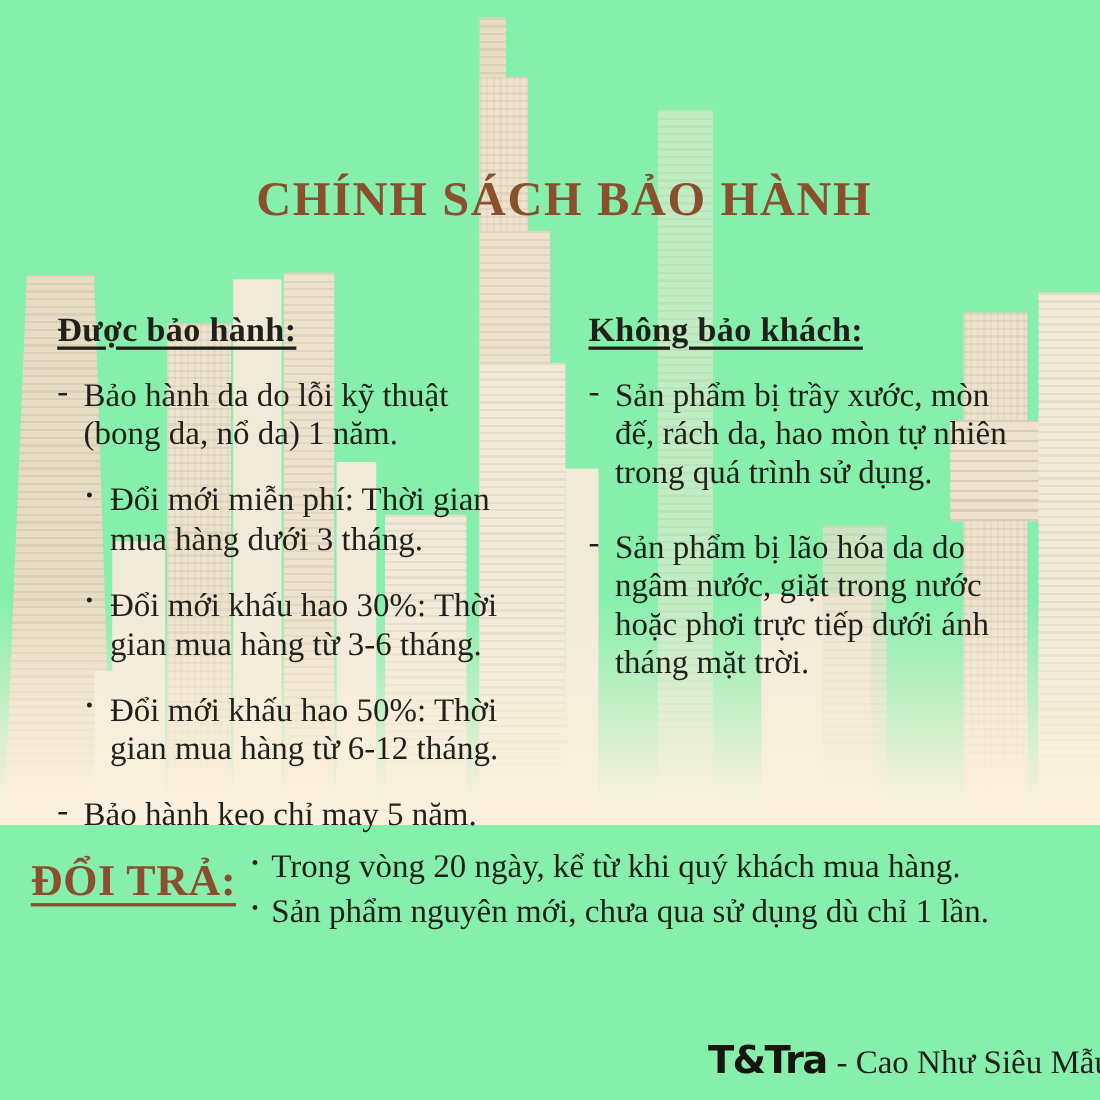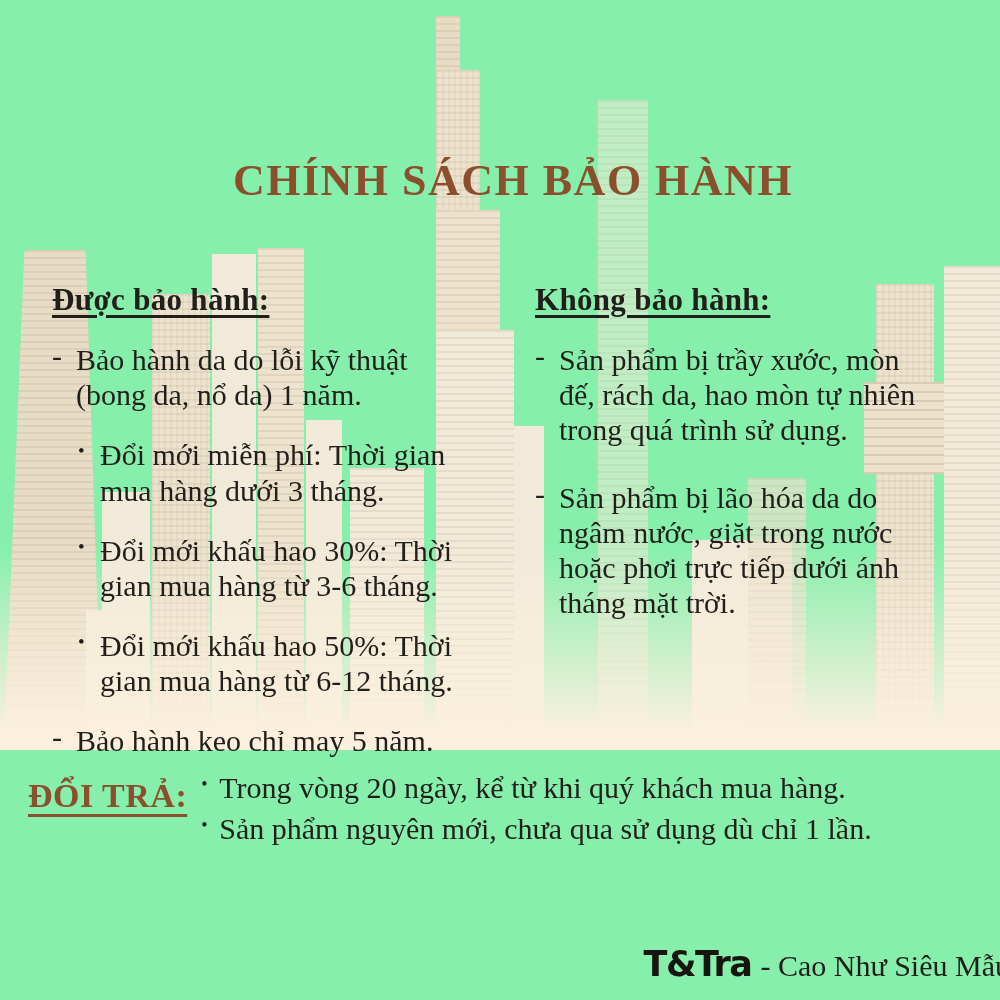--- a/index.html
+++ b/index.html
@@ -47,21 +47,21 @@
   .item{position:relative;padding-left:24px;margin-bottom:25px;}
   .col-right .item{margin-bottom:32px;}
   .marker{position:absolute;left:0;top:-4px;}
   .item.sub{margin-left:24px;}
   .item.sub .marker{font-size:19px;top:3px;left:2px;}
 
   
   .returns{position:absolute;left:28px;top:770px;right:12px;display:flex;align-items:flex-start;gap:12px;}
   .returns-heading{
     flex:none;margin-top:7px;
-    font-size:34px;font-weight:bold;letter-spacing:.5px;color:#8a4f2d;
+    font-size:40px;font-weight:bold;letter-spacing:.5px;color:#8a4f2d;
     text-decoration:underline;text-decoration-thickness:3px;text-underline-offset:7px;
   }
   .returns-items{font-size:30px;line-height:1.2;}
   .ritem{position:relative;padding-left:20px;margin-bottom:5px;}
   .ritem .marker{font-size:18px;top:4px;left:2px;}
 
   
   .footer{position:absolute;right:16px;bottom:16px;display:flex;align-items:baseline;gap:9px;}
   .brand-logo{
     font-family:"DejaVu Sans", sans-serif;
@@ -118,21 +118,21 @@
       <span class="marker">•</span>
       <span>Đổi mới khấu hao 50%: Thời gian mua hàng từ 6-12 tháng.</span>
     </div>
     <div class="item">
       <span class="marker">-</span>
       <span>Bảo hành keo chỉ may 5 năm.</span>
     </div>
   </section>
 
   <section class="col col-right">
-    <span class="col-heading">Không bảo hành:</span>
+    <span class="col-heading">Không bảo khách:</span>
 
     <div class="item">
       <span class="marker">-</span>
       <span>Sản phẩm bị trầy xước, mòn đế, rách da, hao mòn tự nhiên trong quá trình sử dụng.</span>
     </div>
     <div class="item">
       <span class="marker">-</span>
       <span>Sản phẩm bị lão hóa da do ngâm nước, giặt trong nước hoặc phơi trực tiếp dưới ánh tháng mặt trời.</span>
     </div>
   </section>

